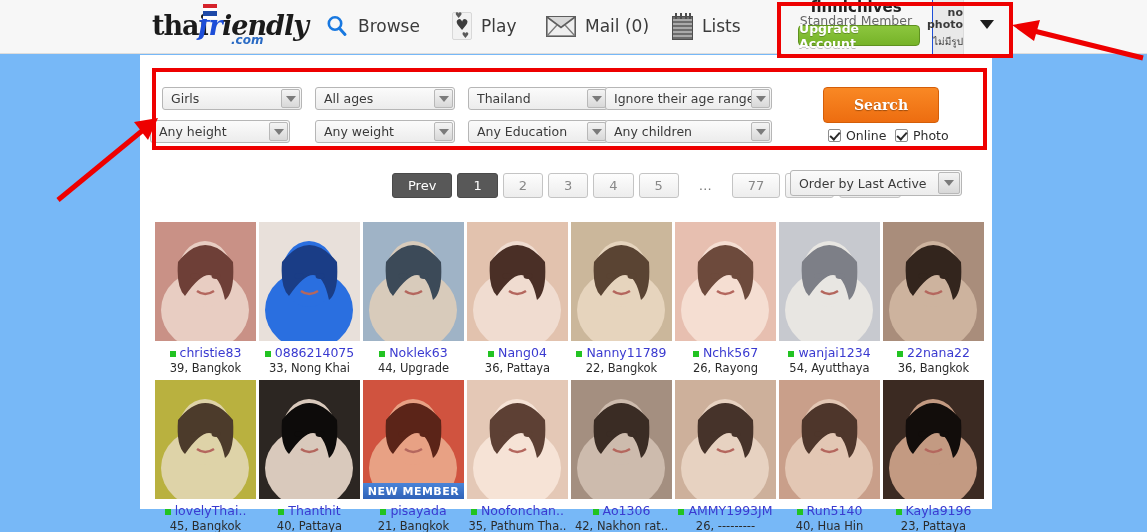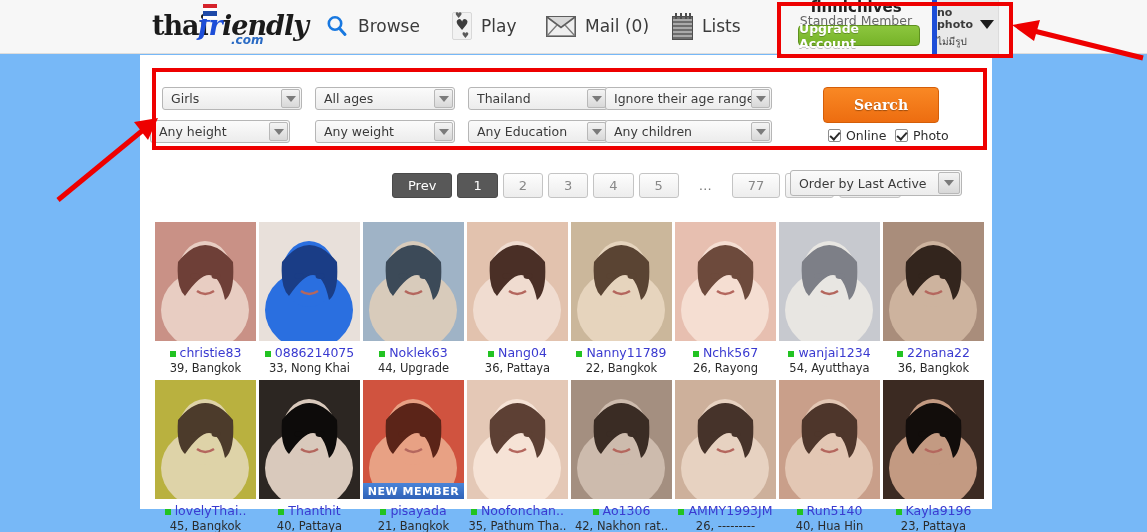--- a/index.html
+++ b/index.html
@@ -98,23 +98,23 @@
   }
   #upgrade-btn {
     position: absolute; left: 16px; top: 25px; width: 122px; height: 21px;
     background: linear-gradient(to bottom,#8cc63e 0%, #76b328 100%);
     border: 1px solid #5f9120; border-radius: 4px;
     color: #ffffff; font-size: 12.5px; font-weight: bold;
     display: flex; align-items: center; justify-content: center;
     cursor: pointer; text-shadow: 0 1px 0 rgba(0,0,0,.25);
   }
   #avatar-box {
-    position: absolute; left: 150px; top: 0px; width: 67px; height: 54px;
-    background: #e9e9e9; border-left: 5px solid #1d4ed8; border-right: 1px solid #dcdcdc;
-    display: flex; flex-direction: column; align-items: flex-start; justify-content: center;
+    position: absolute; left: 150px; top: 0px; width: 32px; height: 54px;
+    background: #e9e9e9; border-left: 1px solid #1d4ed8; border-right: 1px solid #dcdcdc;
+    display: flex; flex-direction: column; align-items: flex-end; justify-content: center;
     font-size: 11px; color: #3a3a3a; font-weight: bold; line-height: 1.15;
   }
   #avatar-box .thai { font-size: 10px; font-weight: normal; margin-top: 4px; }
   #member-caret {
     position: absolute; left: 198px; top: 20px;
     width: 0; height: 0; border-left: 7px solid transparent; border-right: 7px solid transparent;
     border-top: 9px solid #1c1c1c; cursor: pointer;
   }
 
   

